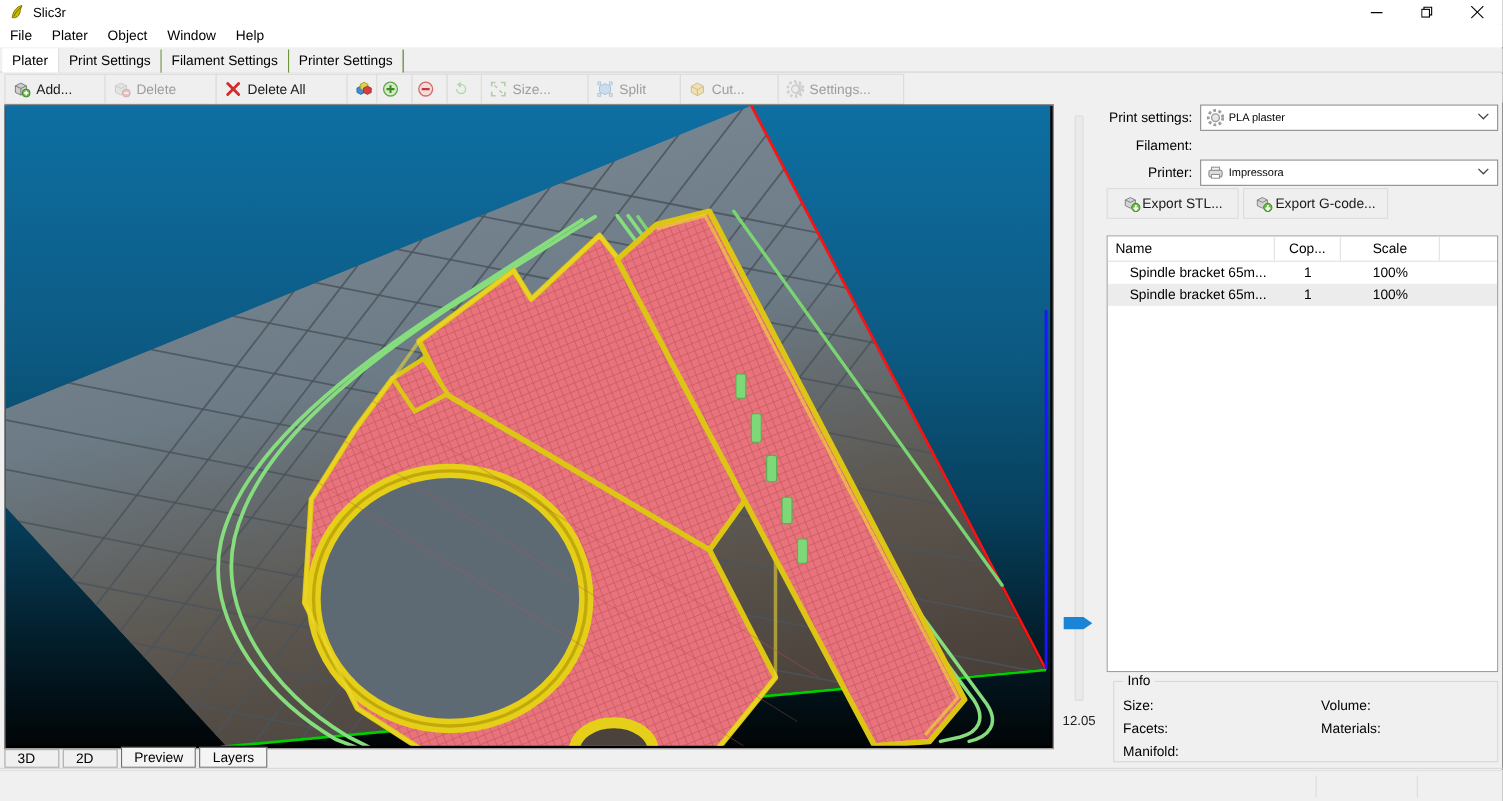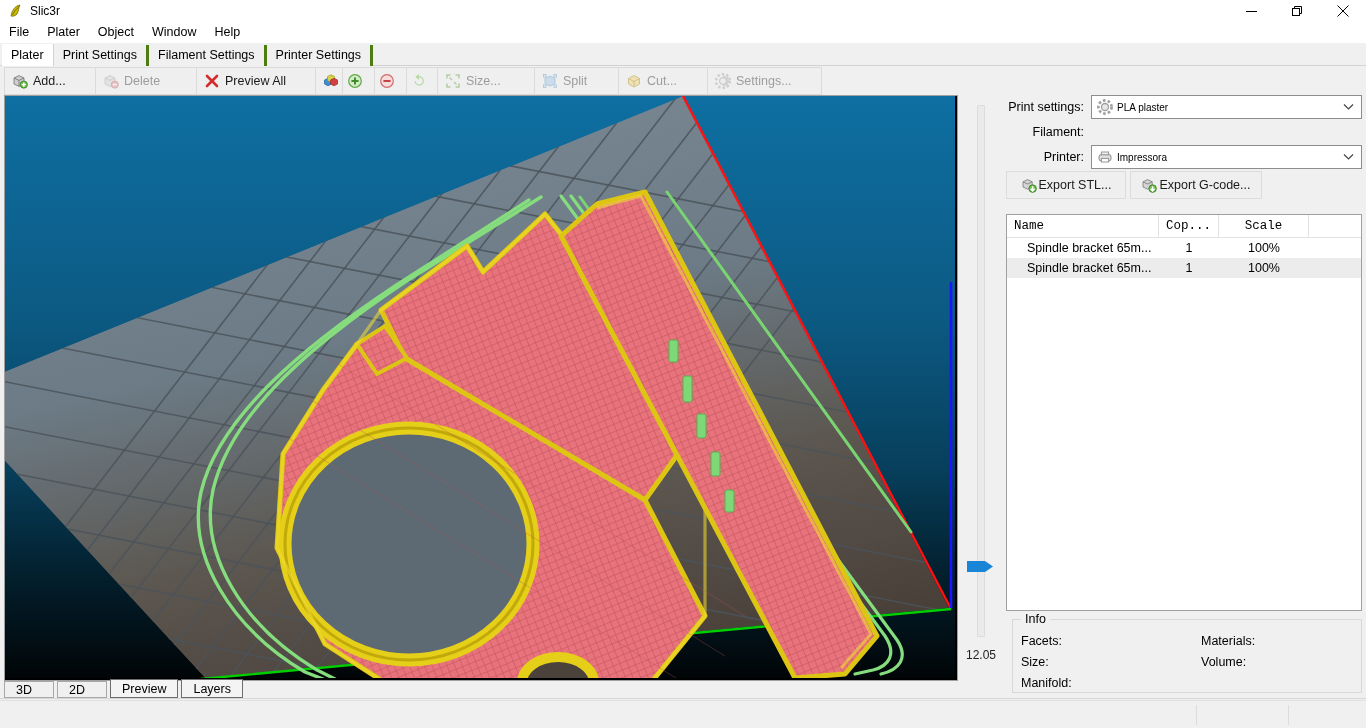--- a/index.html
+++ b/index.html
@@ -22,21 +22,21 @@
   .win-btn svg{display:block;}
 
   
   .menubar{position:absolute;left:0;top:22px;width:1366px;height:21px;background:#ffffff;display:flex;align-items:center;}
   .menu-item{padding:2px 9px 3px 9px;font-size:12.5px;color:#000;cursor:default;}
 
   
   .tabbar{position:absolute;left:0;top:44px;width:1366px;height:22px;background:#f0f0f0;}
   .tabbar .line{position:absolute;left:0;bottom:0;width:1366px;height:1px;background:#d2d2d2;}
   .tabstrip{position:absolute;left:2px;top:0;display:flex;align-items:flex-end;height:22px;}
-  .tab{height:21px;line-height:21px;padding:0 9px;font-size:12.5px;background:#f0f0f0;border-right:3px solid #4d7c0f;color:#000;cursor:default;}
+  .tab{height:21px;line-height:21px;padding:0 9px;font-size:12.5px;background:#f0f0f0;border-right:1px solid #4d7c0f;color:#000;cursor:default;}
   .tab.active{background:#ffffff;height:22px;line-height:22px;border-right:1px solid #d2d2d2;}
 
   
   .toolbar{position:absolute;left:0;top:67px;width:1366px;height:26px;background:#f0f0f0;}
   .tb-group{position:absolute;top:0;height:26px;display:flex;}
   .tbtn{
     height:26px;display:flex;align-items:center;gap:5px;
     padding:0 9px 0 7px;background:#efefef;border:1px solid #dbdbdb;
     margin-right:-1px;font-size:12.5px;color:#1a1a1a;cursor:default;
   }
@@ -69,21 +69,21 @@
   .ebtn{
     height:26px;display:flex;align-items:center;justify-content:center;gap:2px;
     background:#efefef;border:1px solid #dcdcdc;font-size:12.5px;color:#1a1a1a;cursor:default;
   }
   .ebtn.stl{width:118px;}
   .ebtn.gcode{width:130px;margin-left:4px;}
   .ebtn .e-ico{width:16px;height:16px;flex:0 0 16px;}
 
   
   .objlist{position:absolute;left:0;top:118px;width:354px;height:395px;background:#fff;border:1px solid #a0a0a0;overflow:hidden;}
-  .ol-head{display:flex;height:22px;background:#fff;border-bottom:1px solid #e2e2e2;font-family:Liberation Mono, monospace;}
+  .ol-head{display:flex;height:22px;background:#fff;border-bottom:1px solid #e2e2e2;}
   .ol-th{font-size:12.5px;color:#000;line-height:22px;border-right:1px solid #e2e2e2;box-sizing:border-box;}
   .ol-th.name{width:152px;padding-left:7px;}
   .ol-th.copies{width:60px;text-align:center;}
   .ol-th.scale{width:90px;text-align:center;}
   .ol-th.rest{flex:1;border-right:none;}
   .ol-row{display:flex;height:20px;align-items:center;font-size:12.5px;color:#000;cursor:default;}
   .ol-row.alt{background:#ececec;}
   .ol-td{box-sizing:border-box;}
   .ol-td.name{width:152px;padding-left:20px;white-space:nowrap;overflow:hidden;}
   .ol-td.copies{width:60px;text-align:center;}
@@ -191,21 +191,21 @@
         <span>Delete</span>
       </div>
 
       <div class="tbtn" style="width:102px">
         <span class="tb-ico">
           <svg width="16" height="16" viewBox="0 0 16 16">
             <line x1="3" y1="3" x2="13" y2="13" stroke="#d42c2c" stroke-width="2.6" stroke-linecap="round"></line>
             <line x1="13" y1="3" x2="3" y2="13" stroke="#d42c2c" stroke-width="2.6" stroke-linecap="round"></line>
           </svg>
         </span>
-        <span>Preview All</span>
+        <span>Delete All</span>
       </div>
 
       <div class="tbtn" style="width:92px">
         <span class="tb-ico">
           <svg width="16" height="16" viewBox="0 0 16 16">
             <path d="M1.5 7 L5 5.3 L8.5 7 L8.5 11 L5 12.8 L1.5 11 Z" fill="#3b8ed4" stroke="#27639a" stroke-width="0.7"></path>
             <path d="M4.5 3.5 L8 1.8 L11.5 3.5 L11.5 7.5 L8 9.2 L4.5 7.5 Z" fill="#d9d24a" stroke="#a09820" stroke-width="0.7"></path>
             <path d="M7.5 7 L11 5.3 L14.5 7 L14.5 11 L11 12.8 L7.5 11 Z" fill="#d44040" stroke="#982a2a" stroke-width="0.7"></path>
           </svg>
         </span>
@@ -518,26 +518,26 @@
         <div class="ol-td name">Spindle bracket 65m...</div>
         <div class="ol-td copies">1</div>
         <div class="ol-td scale">100%</div>
       </div>
     </div>
 
     <div class="infobox">
       <div class="legend">Info</div>
       <div class="info-grid">
         <div class="info-line">
+          <span class="info-k">Size:</span>
+          <span>Volume:</span>
+        </div>
+        <div class="info-line">
           <span class="info-k">Facets:</span>
           <span>Materials:</span>
-        </div>
-        <div class="info-line">
-          <span class="info-k">Size:</span>
-          <span>Volume:</span>
         </div>
         <div class="info-line">
           <span class="info-k">Manifold:</span>
         </div>
       </div>
     </div>
   </div>
 
   <div class="viewtabs">
     <div class="vtab" style="width:50px">3D</div>

